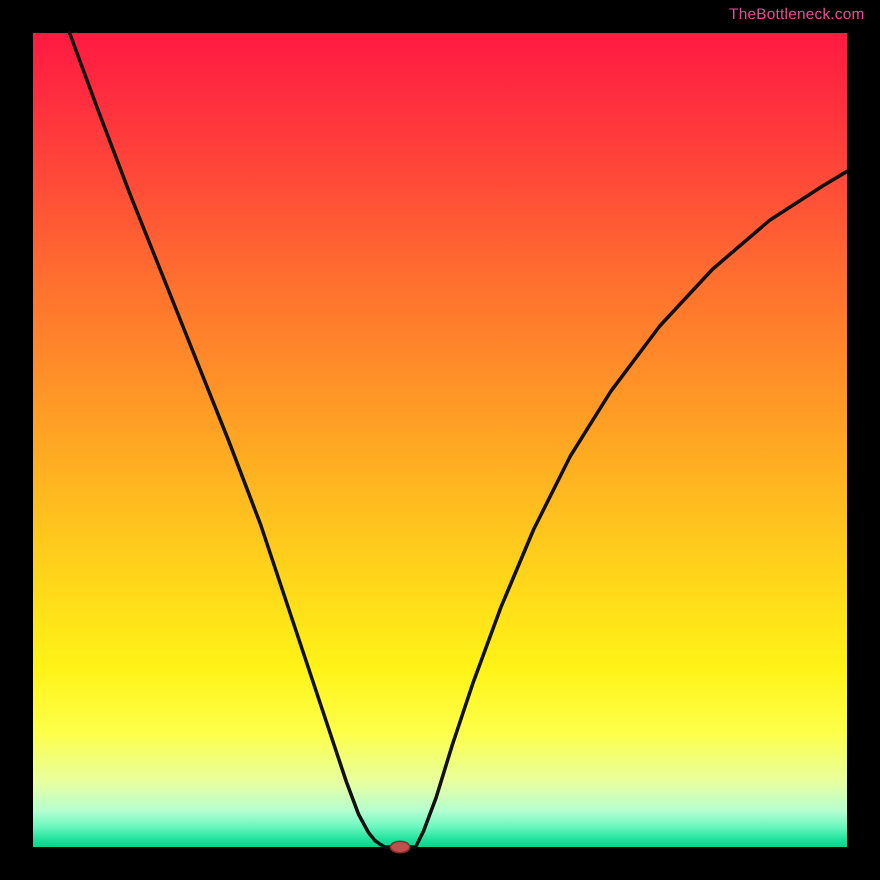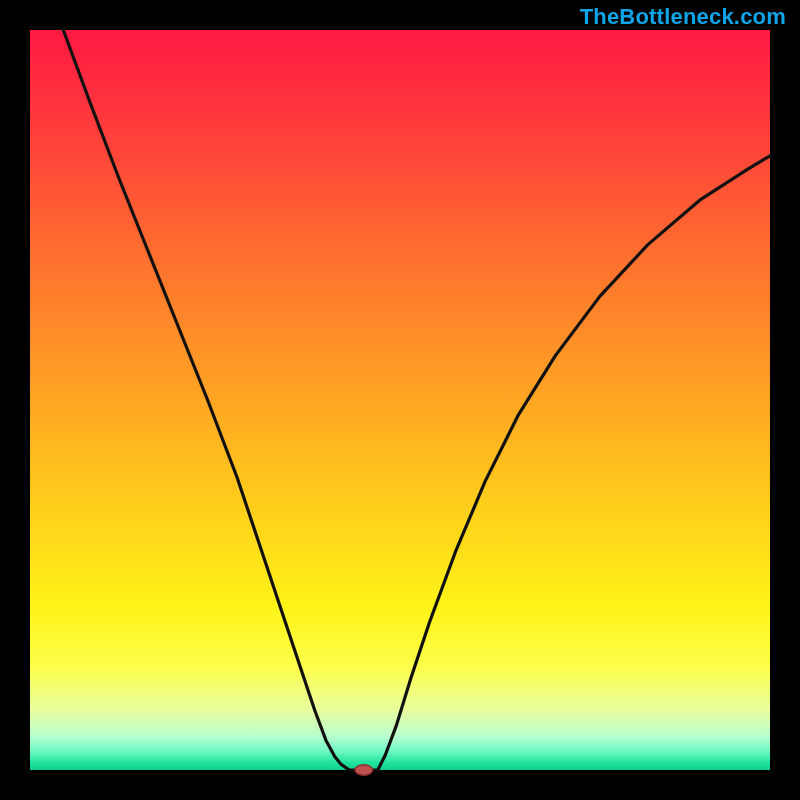--- a/index.html
+++ b/index.html
@@ -14,23 +14,23 @@
   .stage {
     position: relative;
     width: 800px;
     height: 800px;
     background: #000000;
   }
   .watermark {
     position: absolute;
     top: 4px;
     right: 14px;
-    color: #0ea5e9;
-    font-size: 22px;
-    font-weight: 700;
+    color: #ec4899;
+    font-size: 14px;
+    font-weight: 400;
     letter-spacing: 0.2px;
     z-index: 10;
   }
   svg.plot {
     position: absolute;
     left: 0;
     top: 0;
   }
 </style>
 </head>

